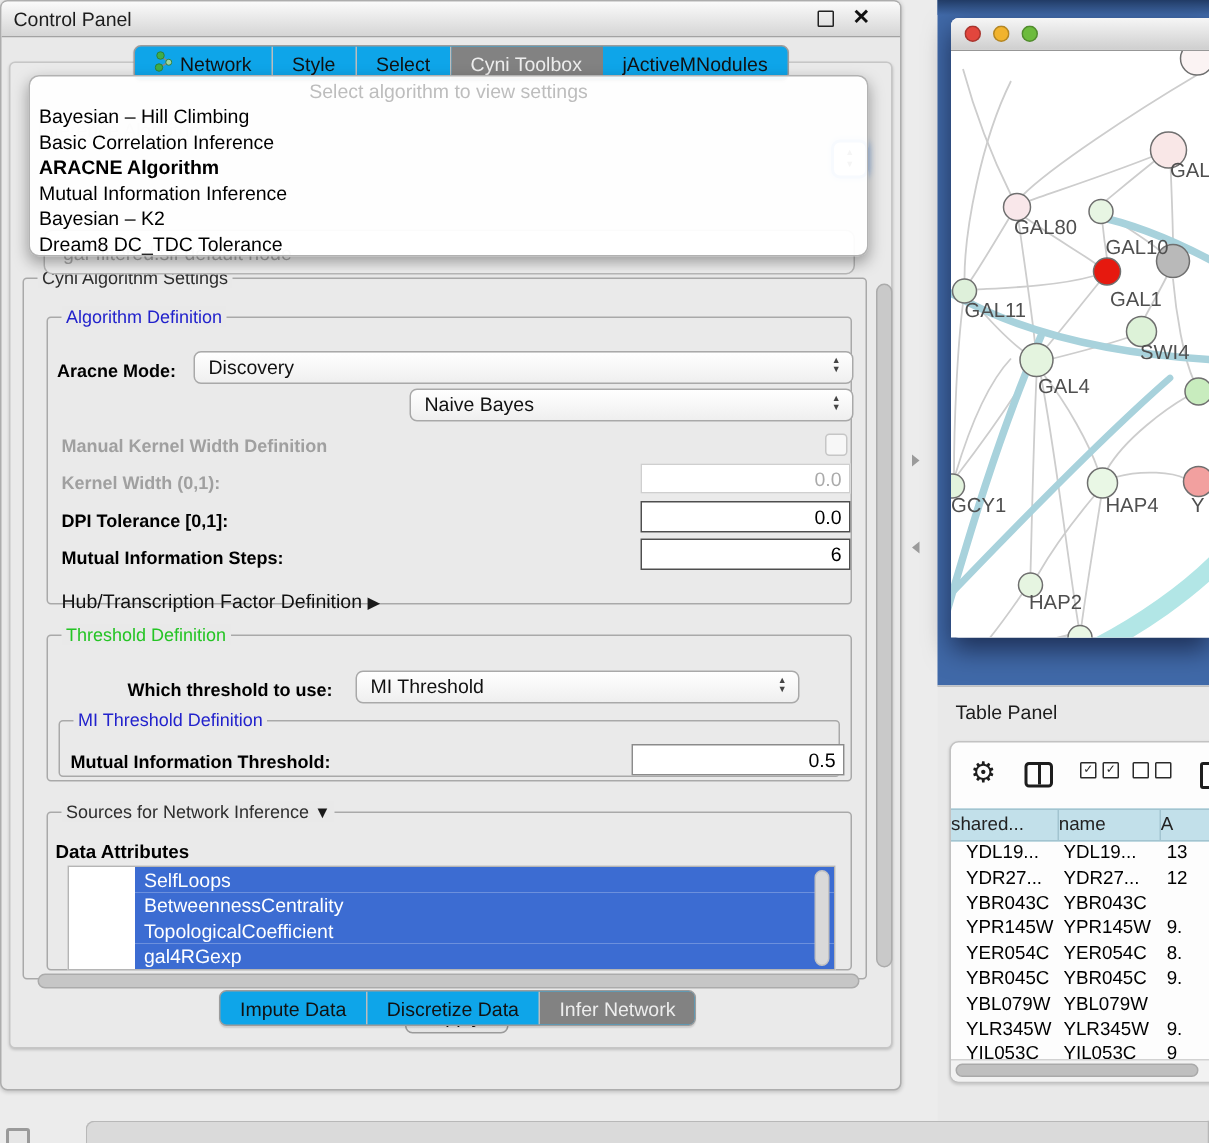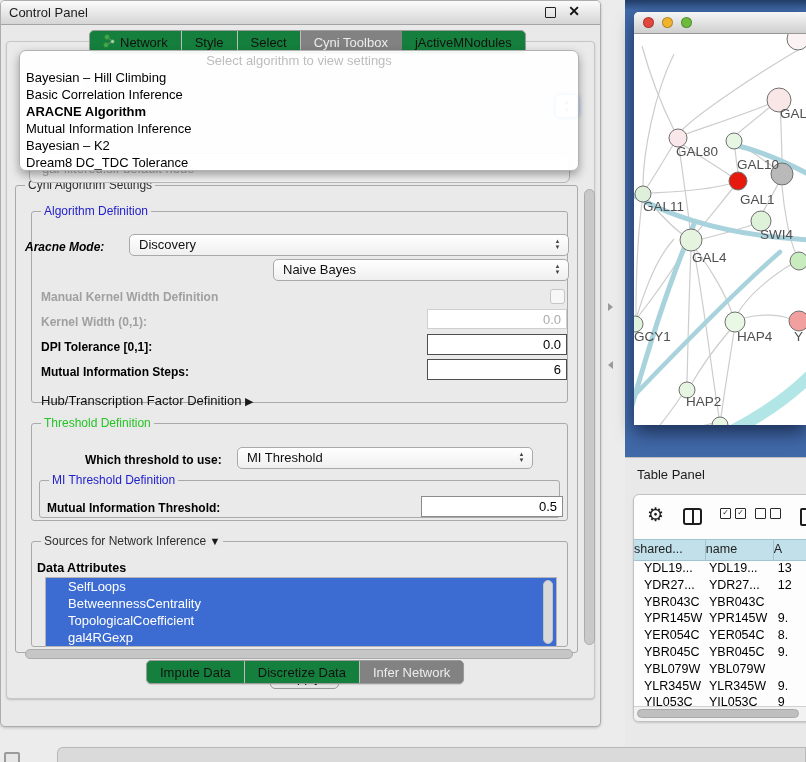--- a/index.html
+++ b/index.html
@@ -13,21 +13,21 @@
     background:linear-gradient(#fbfbfb,#d5d5d5);border-bottom:1px solid #a3a3a3;
     border-radius:4px 4px 0 0;}
   #cp-title{position:absolute;left:8px;top:4px;font-size:13px;color:#1c1c1c;}
   #cp-float{position:absolute;right:44px;top:6px;width:9px;height:9px;border:1.6px solid #222;border-radius:1px;}
   #cp-close{position:absolute;right:20px;top:2px;font-size:14px;font-weight:bold;color:#111;}
 
   .inner-panel{position:absolute;left:5px;top:40px;width:589px;height:658px;
     background:#eaeaea;border:1px solid #c6c6c6;border-radius:4px;box-sizing:border-box;
     box-shadow:0 1px 2px rgba(0,0,0,.18);}
 
-  .seg-tabs{position:absolute;display:inline-flex;background:#15803d;border:1px solid #9c9c9c;
+  .seg-tabs{position:absolute;display:inline-flex;background:#0ea5e9;border:1px solid #9c9c9c;
     border-radius:5px;overflow:hidden;height:22px;box-shadow:0 1px 1px rgba(0,0,0,.12);z-index:5;}
   .seg-tabs .tab{display:flex;align-items:center;gap:5px;padding:0 13px;font-size:13px;
     color:#111;border-right:1px solid #bdbdbd;white-space:nowrap;}
   .seg-tabs .tab:last-child{border-right:none;}
   .seg-tabs .tab.sel{background:#828282;color:#ededed;border-right-color:#828282;}
 
   
   .ghost-label{position:absolute;left:24px;top:78px;font-size:13px;color:#9a9a9a;opacity:.45;}
   .ghost-stepper{position:absolute;left:553px;top:92px;width:25px;height:26px;background:#f7f7f7;
     border:2px solid #76a3e4;border-radius:6px;box-shadow:0 0 4px #8db4ea;box-sizing:border-box;z-index:2;}
@@ -63,21 +63,21 @@
   .tfield.dis{border:1px solid #cfcfcf;color:#aaaaaa;}
   .checkbox{position:absolute;width:13px;height:13px;border:1px solid #c6c6c6;border-radius:3px;background:#f7f7f7;}
 
   .disclosure{position:absolute;font-size:13px;color:#111;white-space:nowrap;}
   .tri{font-size:11px;color:#1a1a1a;}
 
   
   #attr-list{position:absolute;left:44px;top:576px;width:512px;height:70px;background:#fff;
     border:1px solid #b5b5b5;box-sizing:border-box;overflow:hidden;}
   .attr-item{height:17px;line-height:17px;font-size:13px;color:#fff;background:#3c6cd2;
-    padding-left:22px;width:calc(100% - 14px);white-space:nowrap;}
+    padding-left:6px;width:calc(100% - 14px);white-space:nowrap;margin-left:44px;}
   #attr-scroll{position:absolute;right:3px;top:2px;width:8px;height:62px;background:#d9d9d9;
     border:1px solid #c2c2c2;border-radius:5px;}
 
   
   #v-scroll{position:absolute;left:583px;top:188px;width:11px;height:456px;background:#c9c9c9;
     border:1px solid #ababab;border-radius:7px;box-sizing:border-box;}
   #h-scroll{position:absolute;left:24px;top:648px;width:548px;height:10px;background:#c6c6c6;
     border:1px solid #ababab;border-radius:6px;box-sizing:border-box;}
 
   #apply-btn{position:absolute;left:269px;top:666px;width:69px;height:22px;
@@ -189,21 +189,21 @@
       <div class="dd-item">Dream8 DC_TDC Tolerance</div>
     </div>
 
   <div class="grp" style="left:14px;top:184px;width:563px;height:468px;">
     <span class="legend">Cyni Algorithm Settings</span>
   </div>
 
   <div class="grp" style="left:30px;top:210px;width:537px;height:192px;">
     <span class="legend blue">Algorithm Definition</span>
   </div>
-  <span class="flabel" style="left:24px;top:239px;font-style:italic;">Aracne Mode:</span>
+  <span class="flabel" style="left:37px;top:239px;">Aracne Mode:</span>
   <div class="combo" style="left:128px;top:233px;width:440px;">
     <span>Discovery</span>
     <span class="stepper">▲<br>▼</span>
   </div>
   <div class="combo" style="left:272px;top:258px;width:296px;">
     <span>Naive Bayes</span>
     <span class="stepper">▲<br>▼</span>
   </div>
   <span class="flabel dis" style="left:40px;top:289px;">Manual Kernel Width Definition</span>
   <span class="checkbox" style="left:549px;top:288px;"></span>

